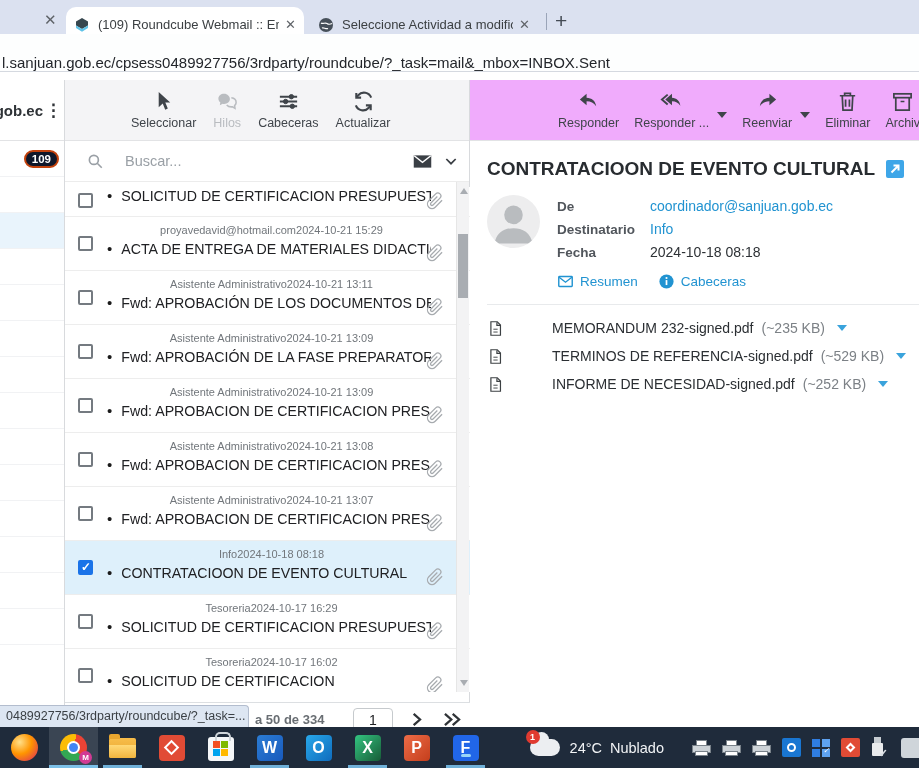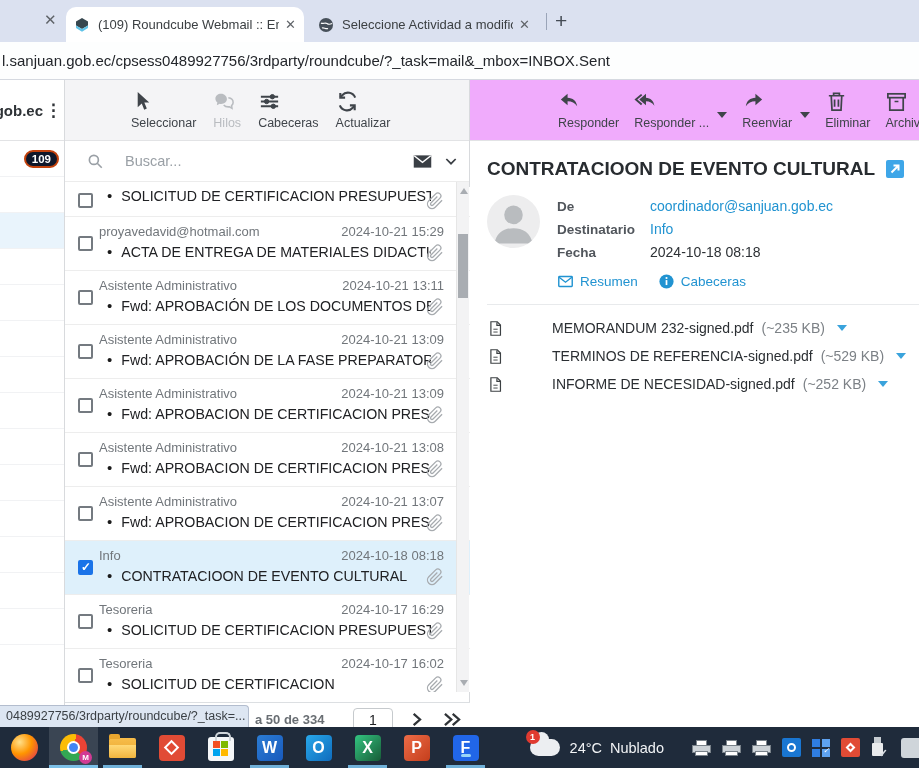--- a/index.html
+++ b/index.html
@@ -10,56 +10,56 @@
   .tabstrip { position:absolute; left:0; top:0; width:919px; height:42px; background:#dbe1f0; }
   .ghost-close { position:absolute; left:44px; top:11px; font-size:15px; color:#5f6368; cursor:default; }
   .tab { position:absolute; top:7px; height:35px; display:flex; align-items:center; padding:0 8px; font-size:13px; color:#3c4043; }
   .tab.active { left:66px; width:238px; background:#fff; border-radius:10px 10px 0 0; }
   .tab.inactive { left:310px; width:228px; }
   .tab .favicon { width:16px; height:16px; margin-right:8px; flex:0 0 auto; }
   .tab .ttl { flex:1; white-space:nowrap; overflow:hidden; }
   .tab .tclose { margin-left:6px; font-size:13px; color:#5f6368; }
   .tab-divider { position:absolute; left:546px; top:13px; width:1px; height:17px; background:#9aa4b8; }
   .new-tab { position:absolute; left:555px; top:7px; font-size:21px; color:#444b54; line-height:28px; }
-  .urlbar { position:absolute; left:0; top:42px; width:919px; height:38px; background:#fdfefe; border-bottom:1px solid #d5d9e0; display:flex; align-items:center; }
+  .urlbar { position:absolute; left:0; top:34px; width:919px; height:38px; background:#fdfefe; border-bottom:1px solid #d5d9e0; display:flex; align-items:flex-end; }
   .urlbar span { font-size:15px; color:#23262b; margin-left:2px; white-space:nowrap; }
 
   
   .webmail { position:absolute; left:0; top:80px; width:919px; height:647px; background:#fff; }
 
   
   .sidebar { position:absolute; left:0; top:0; width:65px; height:647px; background:#fff; border-right:1px solid #d8dadd; }
   .brand-row { height:61px; border-bottom:1px solid #e2e3e5; display:flex; align-items:center; justify-content:flex-end; padding-right:3px; }
   .brand { font-weight:bold; font-size:15px; color:#2f3337; }
   .kebab { font-weight:bold; font-size:17px; color:#2f3337; margin-left:2px; letter-spacing:-1px; }
   .s-row { height:36px; border-bottom:1px solid #f1f2f4; display:flex; align-items:center; justify-content:flex-end; padding-right:5px; }
   .s-row.hl { background:#e9f4fc; }
   .badge { background:#0f172a; border:2px solid #c2410c; color:#fff; font-weight:bold; font-size:11.5px; border-radius:10px; padding:1px 6px; }
 
   
   .listpane { position:absolute; left:65px; top:0; width:405px; height:647px; border-right:1px solid #d8dadd; background:#fff; }
   .ltoolbar { height:61px; background:#f4f4f6; border-bottom:1px solid #e2e3e5; display:flex; align-items:center; padding-left:66px; gap:17px; }
-  .tbtn { display:flex; flex-direction:column; align-items:flex-start; color:#3f444a; background:none; border:none; font-family:inherit; }
+  .tbtn { display:flex; flex-direction:column; align-items:center; color:#3f444a; background:none; border:none; font-family:inherit; }
   .tbtn svg { width:23px; height:23px; }
   .tbtn .lbl { font-size:12.5px; margin-top:3px; white-space:nowrap; }
   .tbtn.disabled { color:#b9bcc0; }
   .searchrow { height:41px; background:#fff; border-bottom:1px solid #ececec; display:flex; align-items:center; padding:0 10px 0 21px; }
   .searchrow svg.mag { width:18px; height:18px; color:#9aa0a6; }
   .searchrow input { flex:1; border:none; outline:none; font-size:14.5px; margin-left:21px; color:#333; font-family:inherit; }
   .searchrow input::placeholder { color:#9aa0a6; }
   .searchrow .env { width:21px; height:21px; color:#3a3f45; margin-right:10px; }
   .searchrow .chv { width:16px; height:16px; color:#3a3f45; }
 
   .mlist { position:absolute; left:0; top:102px; width:405px; height:510px; overflow:hidden; }
   .mrow { position:relative; height:54px; border-bottom:1px solid #ededed; padding:7px 26px 0 12px; background:#fff; }
   .mrow.selected { background:#def0fb; }
   .mrow .cb { position:absolute; left:13px; top:19px; width:15px; height:15px; border:2px solid #747a80; border-radius:2px; background:#fff; }
   .mrow.selected .cb { background:#1a73e8; border-color:#1a73e8; }
   .mrow.selected .cb::after { content:"✓"; position:absolute; left:1px; top:-2px; color:#fff; font-size:12px; font-weight:bold; }
-  .meta { display:flex; justify-content:space-between; margin-left:22px; color:#71767b; font-size:13px; }
+  .meta { display:flex; justify-content:center; margin-left:22px; color:#71767b; font-size:11px; }
   .sub { display:flex; align-items:center; margin-left:30px; margin-top:4px; }
   .sub .dot { color:#1b1b1b; font-size:15px; margin-right:9px; }
   .sub .stxt { font-size:14.2px; color:#202124; white-space:nowrap; overflow:hidden; max-width:310px; }
   .mrow .clip { position:absolute; right:26px; top:27px; width:18px; height:18px; color:#a7abaf; }
   .mrow.clipped { height:30px; padding-top:0; }
   .mrow.clipped .sub { margin-top:5px; }
   .mrow.clipped .cb { top:6px; }
   .mrow.clipped .clip { top:5px; }
 
   .scrollbar { position:absolute; right:0; top:102px; width:13px; height:510px; background:#f3f3f4; border-left:1px solid #e6e6e6; }

